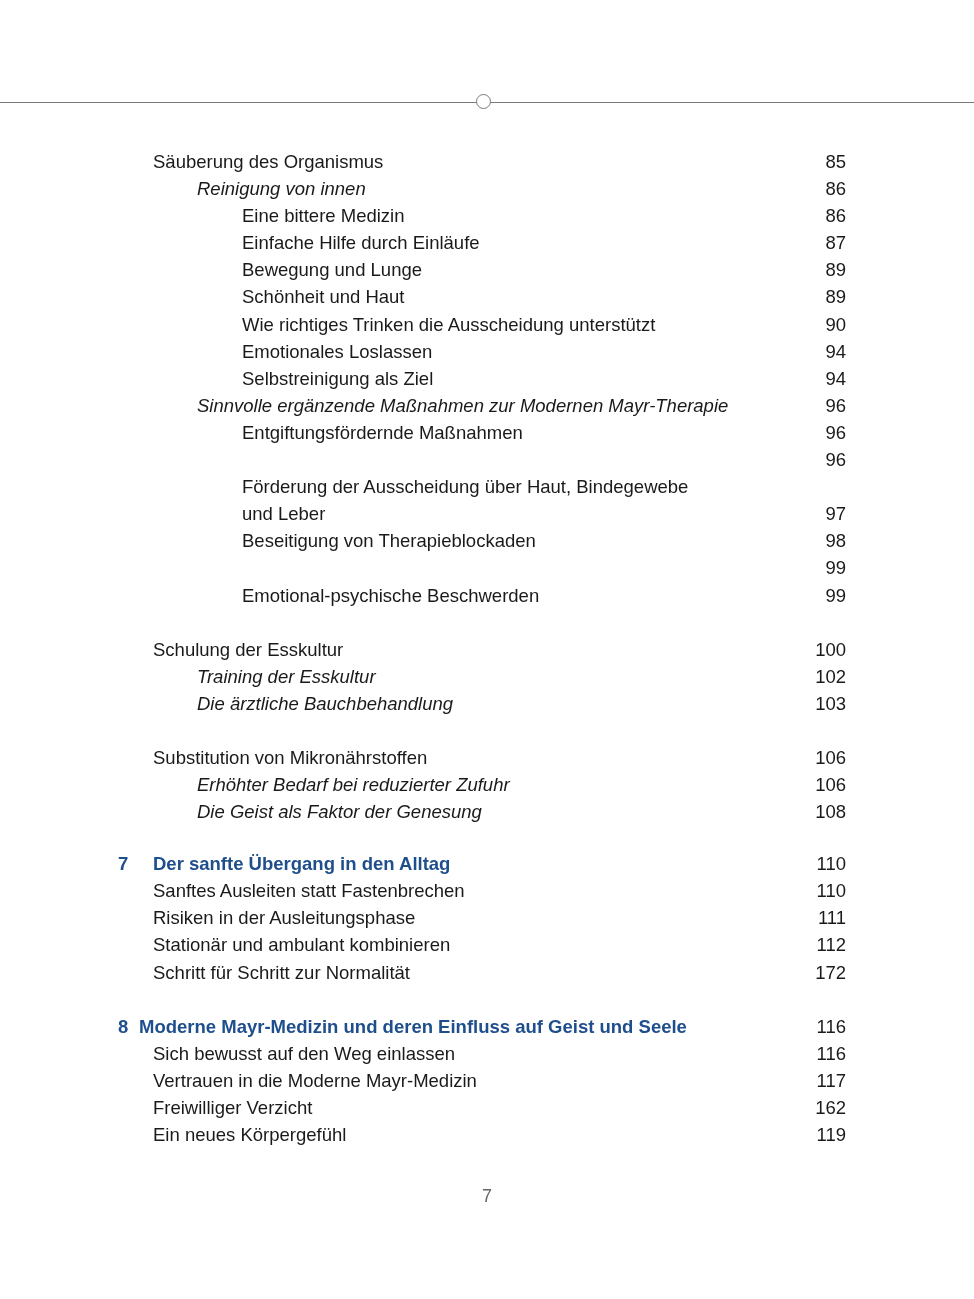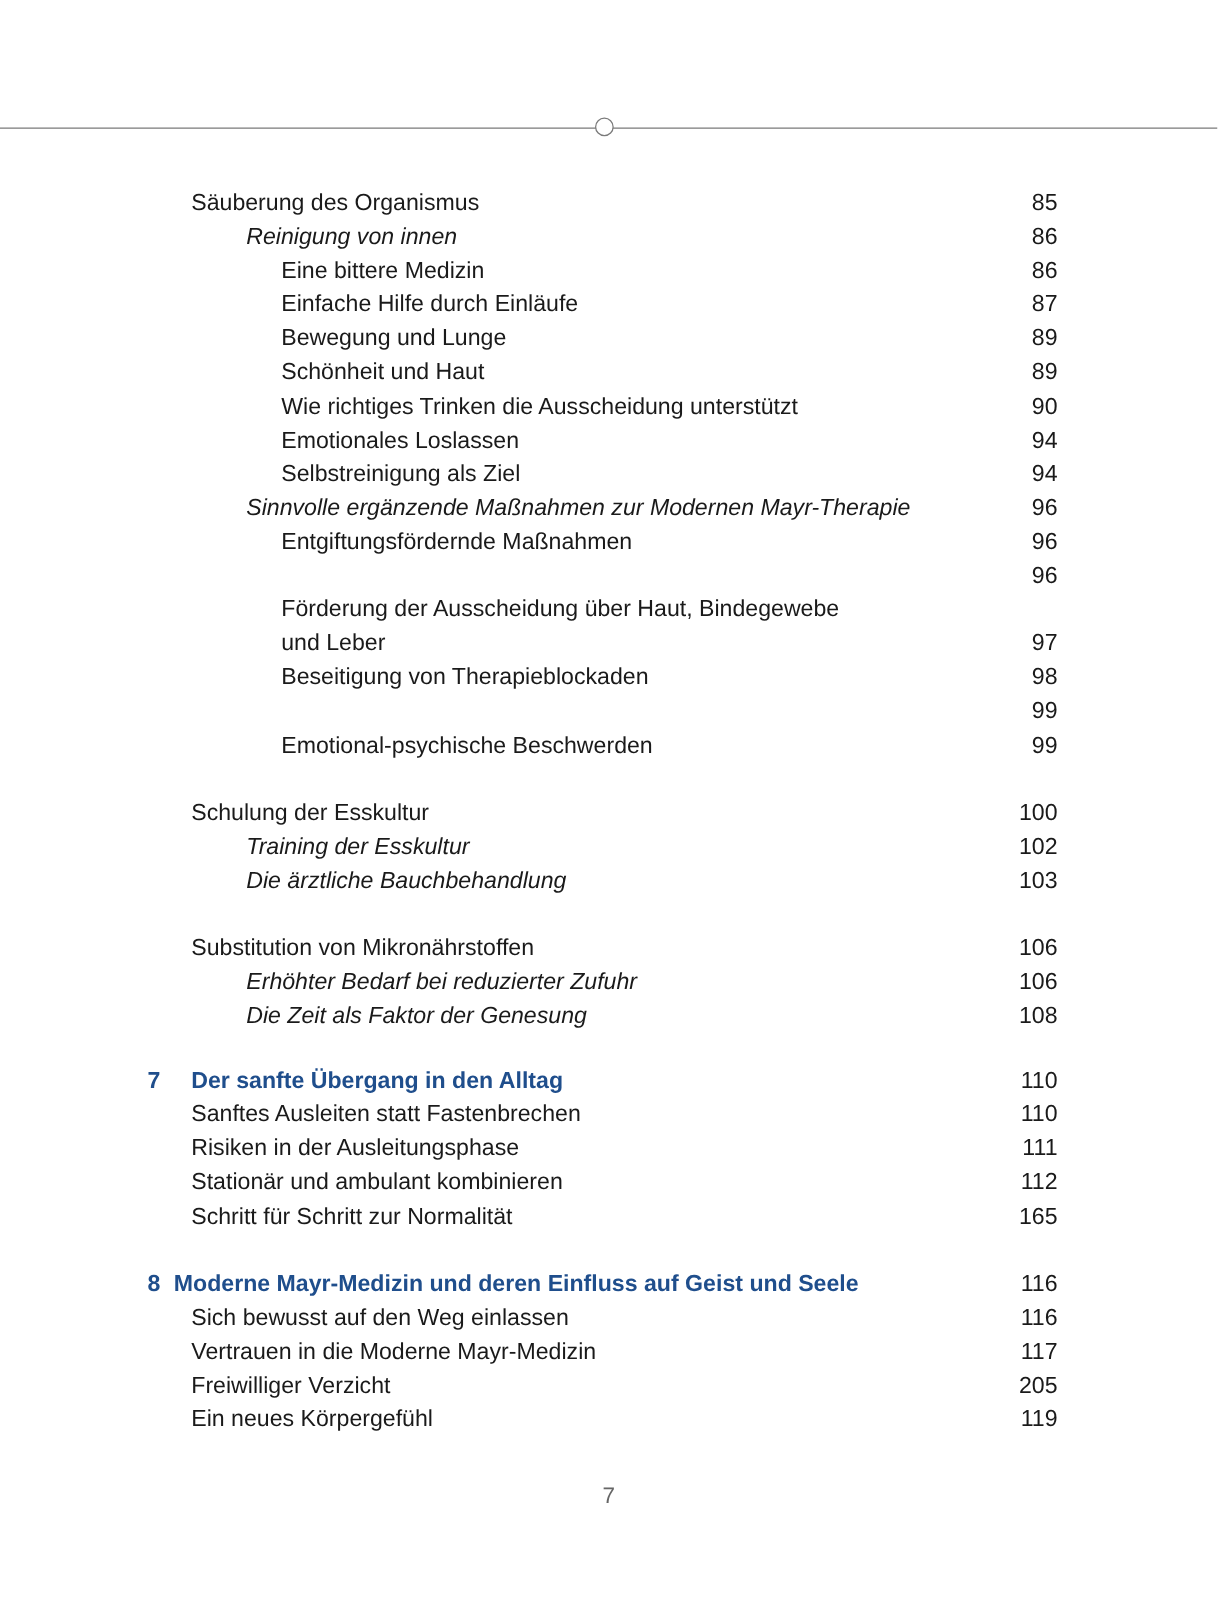--- a/index.html
+++ b/index.html
@@ -8,21 +8,21 @@
   .rule { position: absolute; left: 0; top: 102px; width: 974px; height: 1px; background: #7a7a7a; }
   .ring { position: absolute; left: 476px; top: 94px; width: 15px; height: 15px;
           border: 1.5px solid #7a7a7a; border-radius: 50%; background: #fff; box-sizing: border-box; }
   .toc { position: absolute; left: 0; top: 148px; width: 964px; }
   .row { position: relative; height: 27.1px; font-size: 18.5px; line-height: 27px; white-space: nowrap; }
   .row .title { position: absolute; }
   .row .page { position: absolute; right: 118px; text-align: right; }
   .row .num { position: absolute; left: 118px; }
   .l0 .title { left: 153px; }
   .l1 .title { left: 197px; font-style: italic; }
-  .l2 .title { left: 225px; text-align: right; }
+  .l2 .title { left: 242px; text-align: right; }
   .chapter { color: #1f4e8c; font-weight: bold; }
   .chapter .page { color: #1a1a1a; font-weight: normal; }
   .gap { height: 27px; }
   .gap-s { height: 25px; }
   .pagenum { position: absolute; top: 1186px; left: 0; width: 974px; text-align: center;
              font-size: 18px; color: #666; }
 </style>
 </head>
 <body>
 
@@ -117,21 +117,21 @@
   <div id="g3">
       <div class="row l0">
         <span class="title">Substitution von Mikronährstoffen</span>
         <span class="page">106</span>
       </div>
       <div class="row l1">
         <span class="title">Erhöhter Bedarf bei reduzierter Zufuhr</span>
         <span class="page">106</span>
       </div>
       <div class="row l1">
-        <span class="title">Die Zeit als Faktor der Genesung</span>
+        <span class="title">Die Geist als Faktor der Genesung</span>
         <span class="page">108</span>
       </div>
     </div>
   <div class="gap-s"></div>
 
   <div class="row chapter">
     <span class="num">7</span>
     <span class="title" style="left:153px">Der sanfte Übergang in den Alltag</span>
     <span class="page">110</span>
   </div>
@@ -143,42 +143,42 @@
       <div class="row l0">
         <span class="title">Risiken in der Ausleitungsphase</span>
         <span class="page">111</span>
       </div>
       <div class="row l0">
         <span class="title">Stationär und ambulant kombinieren</span>
         <span class="page">112</span>
       </div>
       <div class="row l0">
         <span class="title">Schritt für Schritt zur Normalität</span>
-        <span class="page">165</span>
+        <span class="page">172</span>
       </div>
     </div>
   <div class="gap"></div>
 
   <div class="row chapter">
     <span class="num">8</span>
     <span class="title" style="left:139px">Moderne Mayr-Medizin und deren Einfluss auf Geist und Seele</span>
     <span class="page">116</span>
   </div>
   <div id="c8">
       <div class="row l0">
         <span class="title">Sich bewusst auf den Weg einlassen</span>
         <span class="page">116</span>
       </div>
       <div class="row l0">
         <span class="title">Vertrauen in die Moderne Mayr-Medizin</span>
         <span class="page">117</span>
       </div>
       <div class="row l0">
         <span class="title">Freiwilliger Verzicht</span>
-        <span class="page">205</span>
+        <span class="page">162</span>
       </div>
       <div class="row l0">
         <span class="title">Ein neues Körpergefühl</span>
         <span class="page">119</span>
       </div>
     </div>
 </div>
 
 <div class="pagenum">7</div>
 

